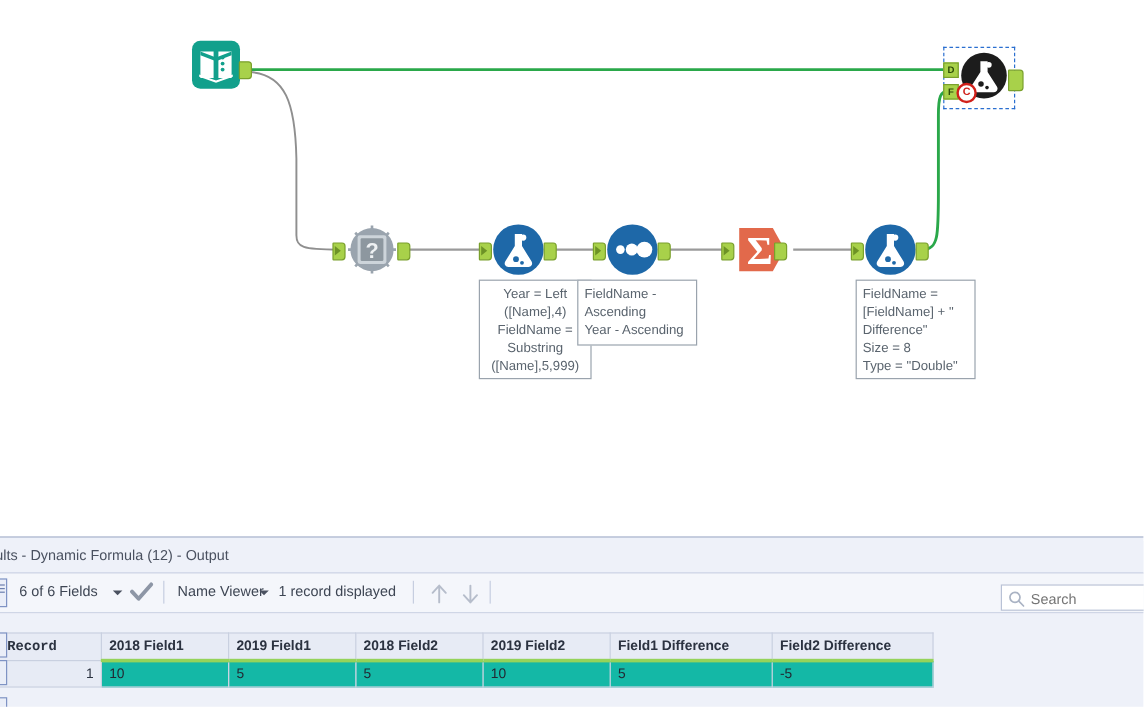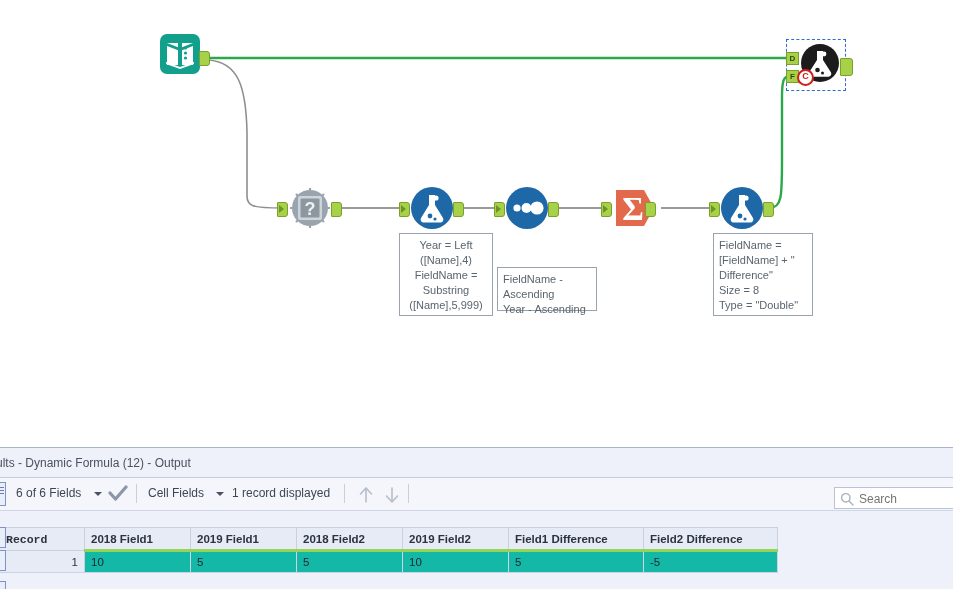--- a/index.html
+++ b/index.html
@@ -307,21 +307,21 @@
     <div class="port-label" style="left:786px; top:52px;">D</div>
     <div class="port-label" style="left:786px; top:70px;">F</div>
     <div class="badge-c" style="left:797px; top:69px;">C</div>
     <div class="anchor" style="left:840px; top:58px; width:11px; height:16px;"></div>
 
     <div class="note" style="left:399px; top:233px; width:94px; height:83px;text-align:center;">Year = Left
 ([Name],4)
 FieldName =
 Substring
 ([Name],5,999)</div>
-    <div class="note" style="left:497px; top:233px; width:100px; height:44px;margin-top:34px;">FieldName -
+    <div class="note" style="left:481px; top:233px; width:100px; height:55px;">FieldName -
 Ascending
 Year - Ascending</div>
     <div class="note" style="left:713px; top:233px; width:100px; height:83px;">FieldName =
 [FieldName] + "
 Difference"
 Size = 8
 Type = "Double"</div>
   </div>
 
   <div id="results">
@@ -340,21 +340,21 @@
 
       <div class="tb-text" style="left:16px;">6 of 6 Fields</div>
       <div class="tb-caret" style="left:94px;"></div>
 
       <svg class="tb-icon" style="left:108px;" width="20" height="18" viewBox="0 0 20 18">
         <path d="M2 8 L7.5 14 L18 2" stroke="#8d96a6" stroke-width="3.2" fill="none" stroke-linecap="round" stroke-linejoin="round"></path>
       </svg>
 
       <div class="tb-sep" style="left:136px;"></div>
 
-      <div class="tb-text" style="left:148px;">Cell Fields</div>
+      <div class="tb-text" style="left:148px;">Name Viewer</div>
       <div class="tb-caret" style="left:216px;"></div>
 
       <div class="tb-text" style="left:232px;">1 record displayed</div>
 
       <div class="tb-sep" style="left:344px;"></div>
 
       <svg class="tb-icon" style="left:356px;" width="20" height="20" viewBox="0 0 20 20">
         <path d="M10 3 L10 17 M10 3 L4.5 9 M10 3 L15.5 9" stroke="#b6bdcb" stroke-width="1.6" fill="none" stroke-linecap="round"></path>
       </svg>
       <svg class="tb-icon" style="left:382px;" width="20" height="20" viewBox="0 0 20 20">

